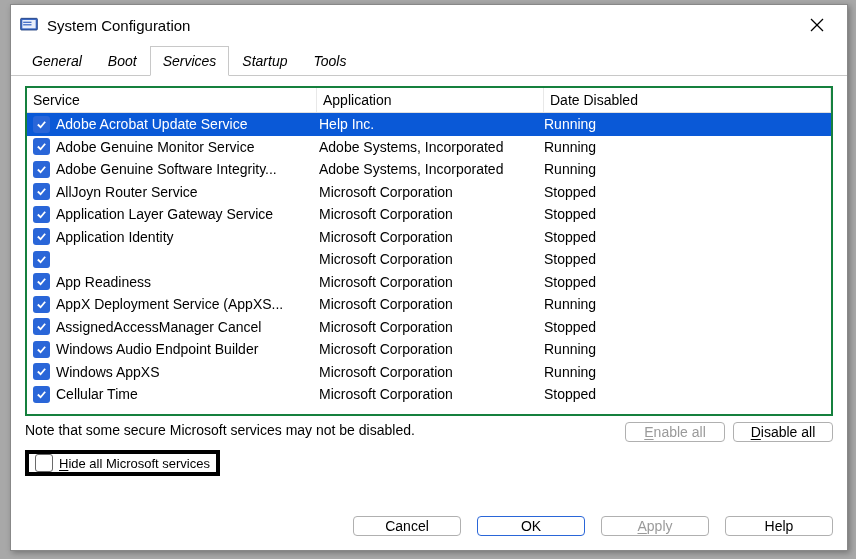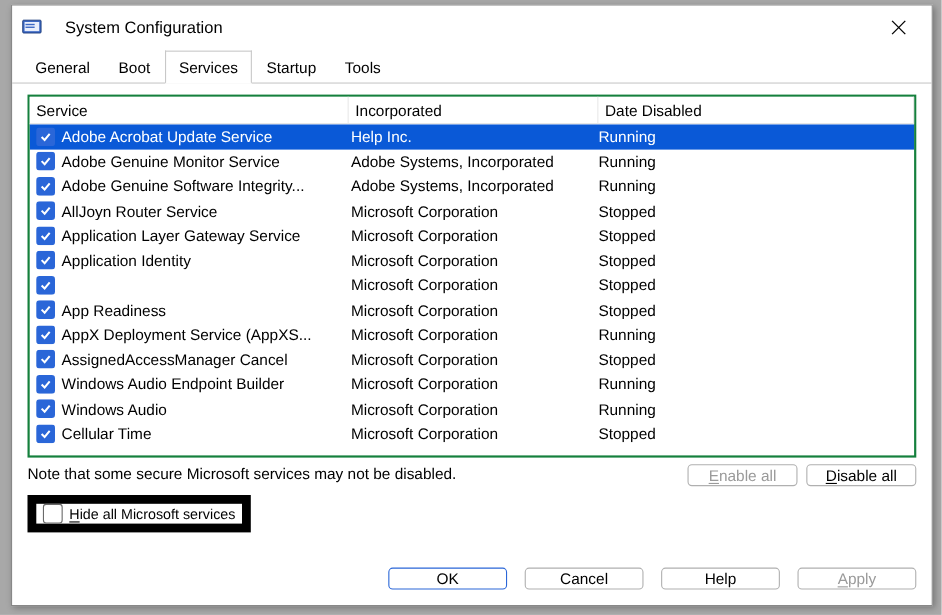--- a/index.html
+++ b/index.html
@@ -20,21 +20,20 @@
     border: 1px solid #888;
     box-shadow: 2px 2px 6px rgba(0,0,0,0.3);
     display: flex;
     flex-direction: column;
   }
   .titlebar {
     height: 40px;
     display: flex;
     align-items: center;
     padding: 0 10px 0 8px;
-    gap: 12px;
   }
   .app-icon {
     width: 20px; height: 20px;
     margin-right: 8px;
     display: inline-flex;
     align-items: center;
     justify-content: center;
   }
   .title-text {
     font-size: 15px;
@@ -45,20 +44,21 @@
     width: 40px; height: 36px;
     display: flex;
     align-items: center;
     justify-content: center;
     cursor: pointer;
   }
   .tabstrip {
     display: flex;
     padding: 0 8px;
     border-bottom: 1px solid #c8c8c8;
+    font-style: italic;
   }
   .tab {
     padding: 6px 12px;
     font-size: 14px;
     cursor: pointer;
     border: 1px solid transparent;
     border-bottom: none;
     position: relative;
     top: 1px;
   }
@@ -140,21 +140,21 @@
     font-size: 14px;
     padding: 0 14px;
     margin-left: 8px;
     cursor: pointer;
   }
   .btn.disabled { color: #9a9a9a; cursor: default; }
   .hide-box {
     margin-top: 8px;
     display: inline-flex;
     align-items: center;
-    border: 8px solid #000000;
+    border: 4px solid #000000;
     padding: 0 6px;
     width: fit-content;
   }
   .hide-chk {
     width: 18px; height: 18px;
     border: 1px solid #6a6a6a;
     border-radius: 3px;
     margin-right: 6px;
     background: #fff;
   }
@@ -197,21 +197,21 @@
       <div class="tab active">Services</div>
       <div class="tab">Startup</div>
       <div class="tab">Tools</div>
     </div>
 
   <div class="content">
 
     <div class="list-wrap">
       <div class="list-header">
         <div class="col col-svc">Service</div>
-        <div class="col col-mfr">Incorporated</div>
+        <div class="col col-mfr">Application</div>
         <div class="col col-date">Date Disabled</div>
       </div>
       <div class="list-body" id="list-body">
           <div class="row selected">
             <div class="col-svc">
               <span class="chk">
                 <svg viewBox="0 0 12 12">
                   <polyline points="2,6 5,9 10,3" fill="none" stroke="#fff" stroke-width="2"></polyline>
                 </svg>
               </span>
@@ -350,21 +350,21 @@
             <div class="col-stat">Running</div>
             <div class="col-date"></div>
           </div>
           <div class="row">
             <div class="col-svc">
               <span class="chk">
                 <svg viewBox="0 0 12 12">
                   <polyline points="2,6 5,9 10,3" fill="none" stroke="#fff" stroke-width="2"></polyline>
                 </svg>
               </span>
-              <span>Windows Audio</span>
+              <span>Windows AppXS</span>
             </div>
             <div class="col-mfr">Microsoft Corporation</div>
             <div class="col-stat">Running</div>
             <div class="col-date"></div>
           </div>
           <div class="row">
             <div class="col-svc">
               <span class="chk">
                 <svg viewBox="0 0 12 12">
                   <polyline points="2,6 5,9 10,3" fill="none" stroke="#fff" stroke-width="2"></polyline>
@@ -390,21 +390,21 @@
     </div>
 
     <label class="hide-box">
       <span class="hide-chk"></span>
       <span><span class="underline">H</span><span>ide all Microsoft services</span></span>
     </label>
 
   </div>
 
   <div class="footer">
+    <button class="btn">Cancel</button>
     <button class="btn default">OK</button>
-    <button class="btn">Cancel</button>
-    <button class="btn">Help</button>
     <button class="btn disabled">
       <span class="underline">A</span><span>pply</span>
     </button>
+    <button class="btn">Help</button>
   </div>
 
 </div>
 
 </body></html>

